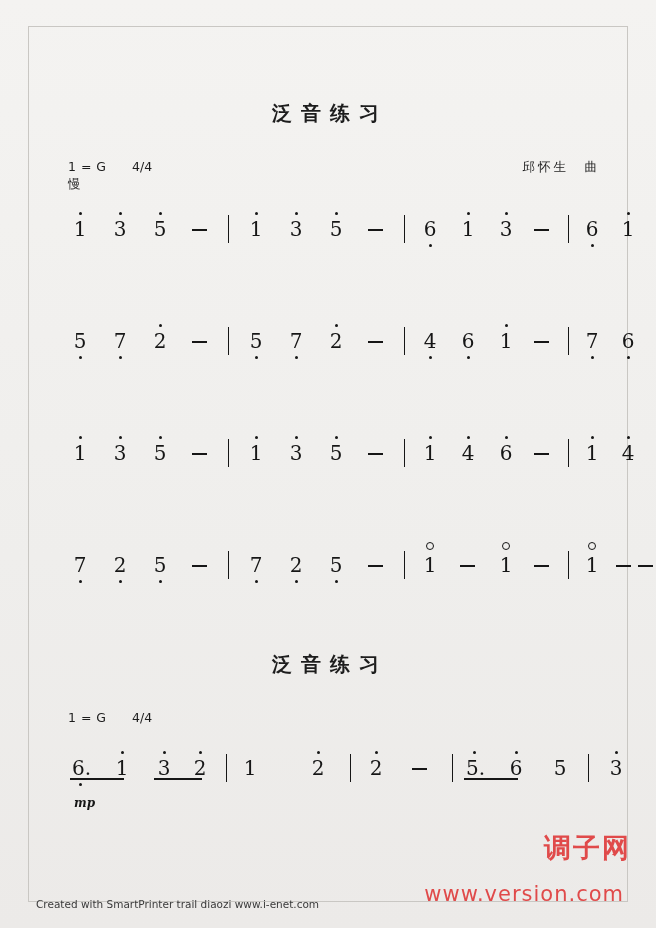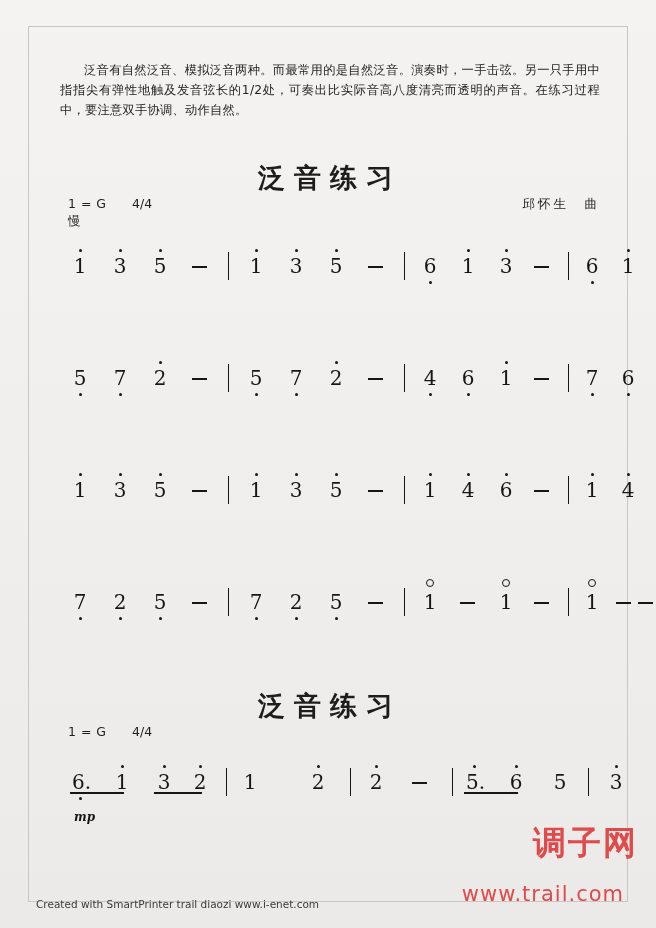--- a/index.html
+++ b/index.html
@@ -52,30 +52,31 @@
     margin: 0;
     text-indent: 24px;
     letter-spacing: 0.2px;
   }
 
   
   .piece-title {
     text-align: center;
     font-family: "DejaVu Serif", serif;
     font-weight: bold;
-    font-size: 27px;
+    font-size: 20px;
     letter-spacing: 9px;
     color: #1d1d1d;
     margin: 40px 0 0 0;
   }
 
   
   .meta-row {
     position: relative;
     height: 18px;
+    margin-top: 32px;
     font-size: 12.5px;
     color: #1d1d1d;
   }
   .meta-key {
     position: absolute;
     left: 8px;
     font-family: "DejaVu Sans", sans-serif;
     letter-spacing: 0.5px;
   }
   .meta-time {
@@ -168,25 +169,25 @@
   .footer-note {
     position: absolute;
     left: 36px;
     bottom: 18px;
     font-family: "DejaVu Sans", sans-serif;
     font-size: 10.5px;
     color: #3a3a3a;
   }
   .wm-cn {
     position: absolute;
-    right: 18px;
+    right: 25px;
     bottom: 62px;
     font-family: Liberation Mono, monospace;
     font-weight: bold;
-    font-size: 33px;
+    font-size: 27px;
     color: #e04a4a;
     letter-spacing: 2px;
   }
   .wm-url {
     position: absolute;
     right: 32px;
     bottom: 22px;
     font-family: "DejaVu Sans", sans-serif;
     font-size: 21px;
     color: #e04a4a;
@@ -194,21 +195,20 @@
   }
 </style>
 </head>
 <body>
 
 <div class="page">
   <div class="page-border"></div>
 
   <div class="content">
 
-    <p class="para">泛音有自然泛音、模拟泛音两种。而最常用的是自然泛音。演奏时，一手击弦。另一只手用中指指尖有弹性地触及发音弦长的1/2处，可奏出比实际音高八度清亮而透明的声音。在练习过程中，要注意双手协调、动作自然。</p>
 
     <div class="piece-title">泛音练习</div>
 
     <div class="meta-row">
       <span class="meta-key">1 = G</span>
       <span class="meta-time">4/4</span>
       <span class="meta-composer">邱怀生　曲</span>
     </div>
     <div class="tempo">慢</div>
 
@@ -481,14 +481,14 @@
           <span class="dot-above"></span>
           <span class="glyph">3</span>
         </div>
       <div class="dyn" style="left:14px; top:52px;">mp</div>
     </div>
 
   </div>
 
   <div class="footer-note">Created with SmartPrinter trail diaozi www.i-enet.com</div>
   <div class="wm-cn">调子网</div>
-  <div class="wm-url">www.trail.com</div>
+  <div class="wm-url">www.version.com</div>
 </div>
 
 </body></html>

